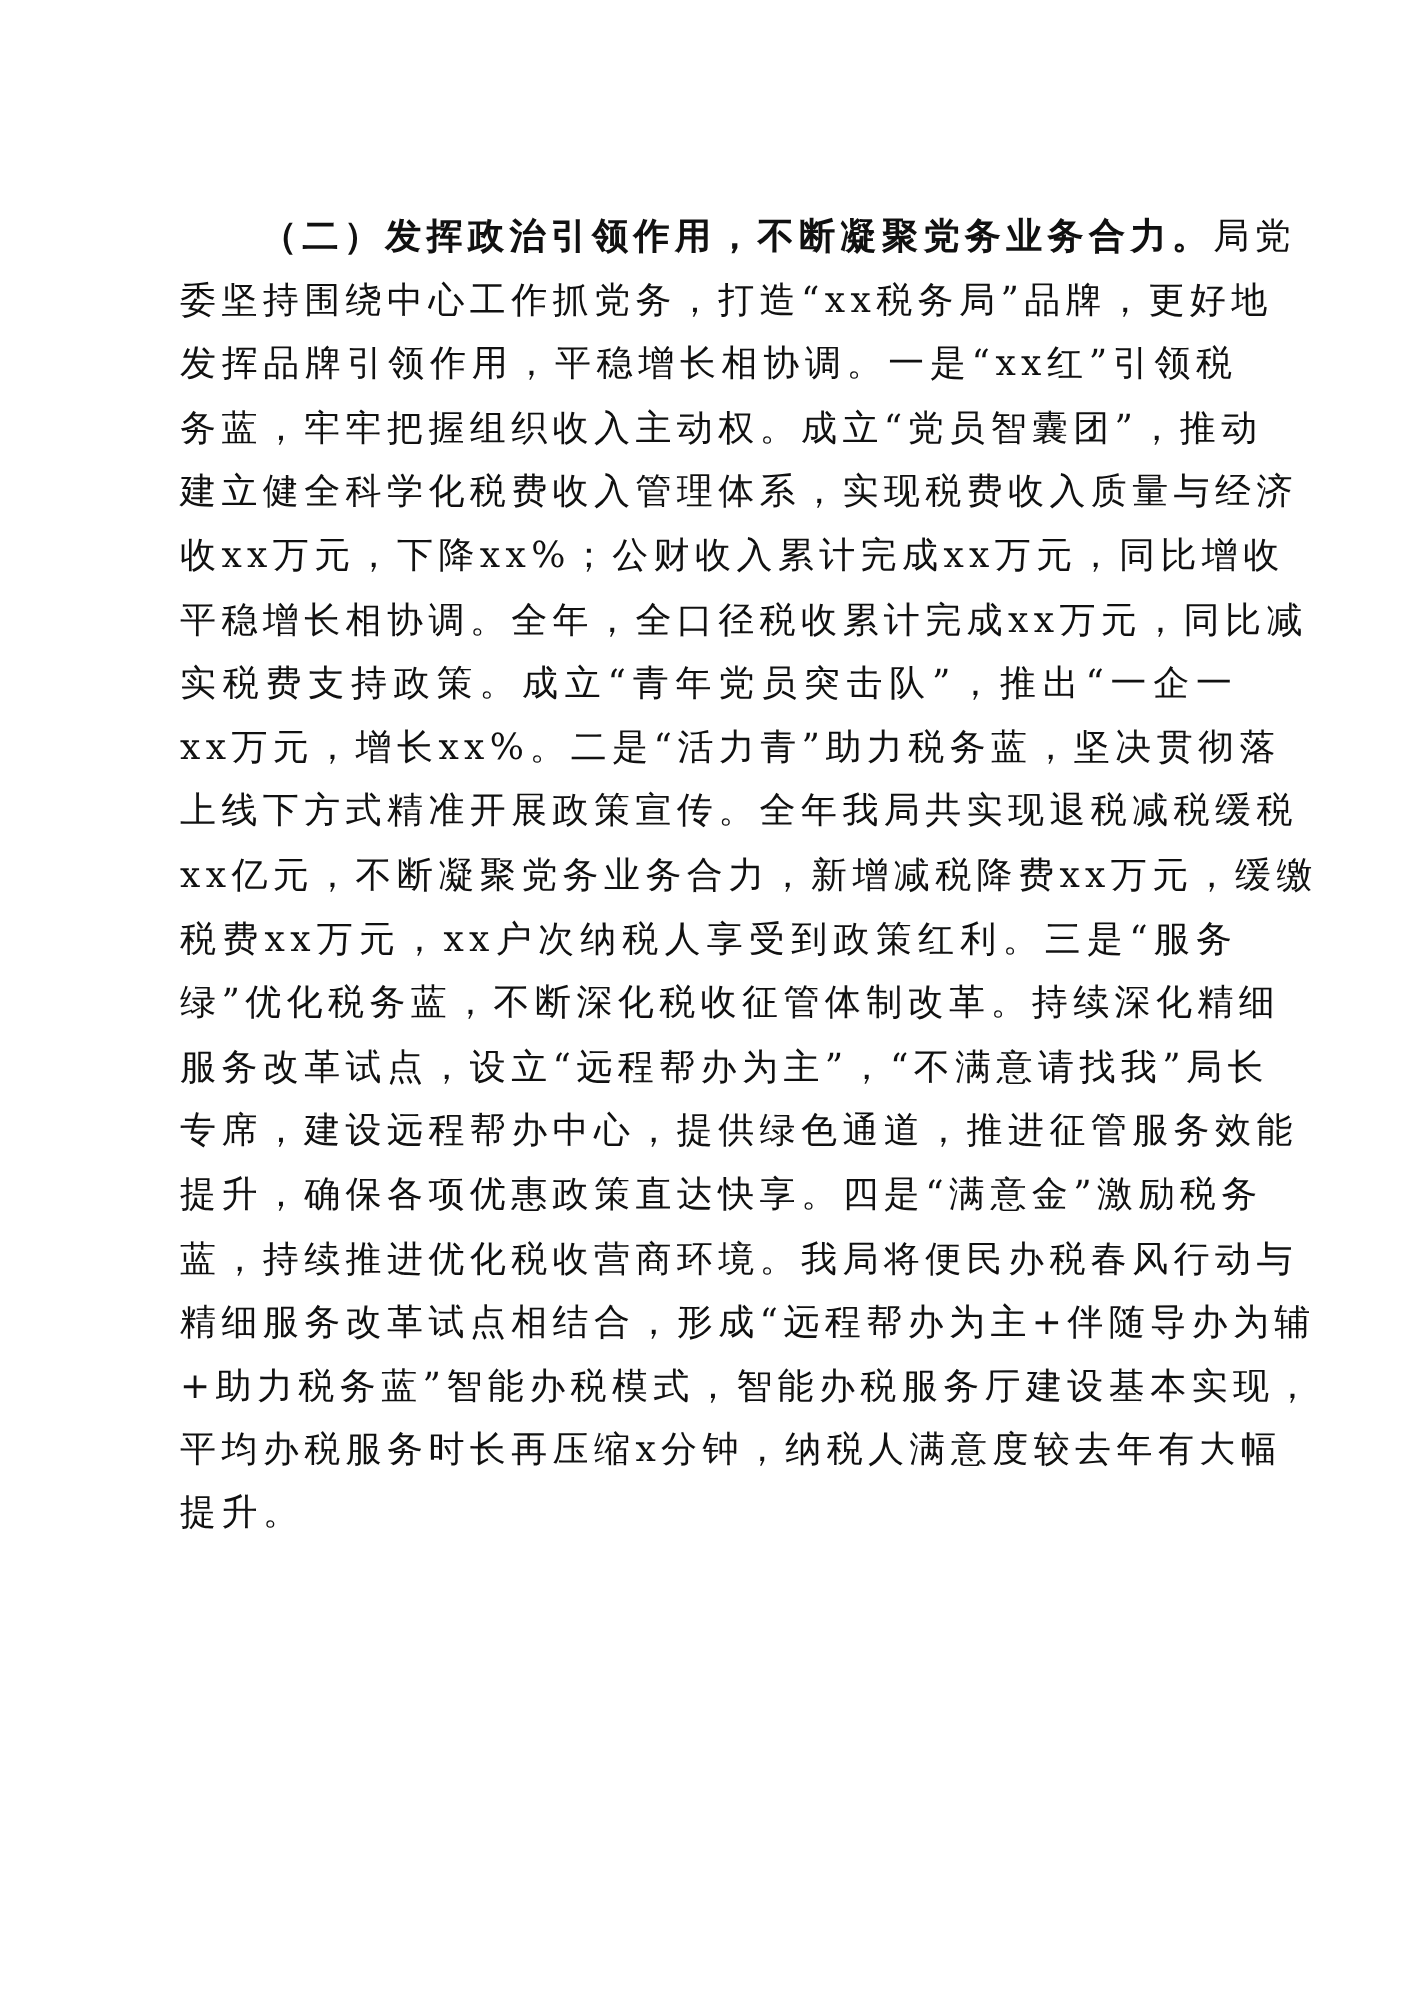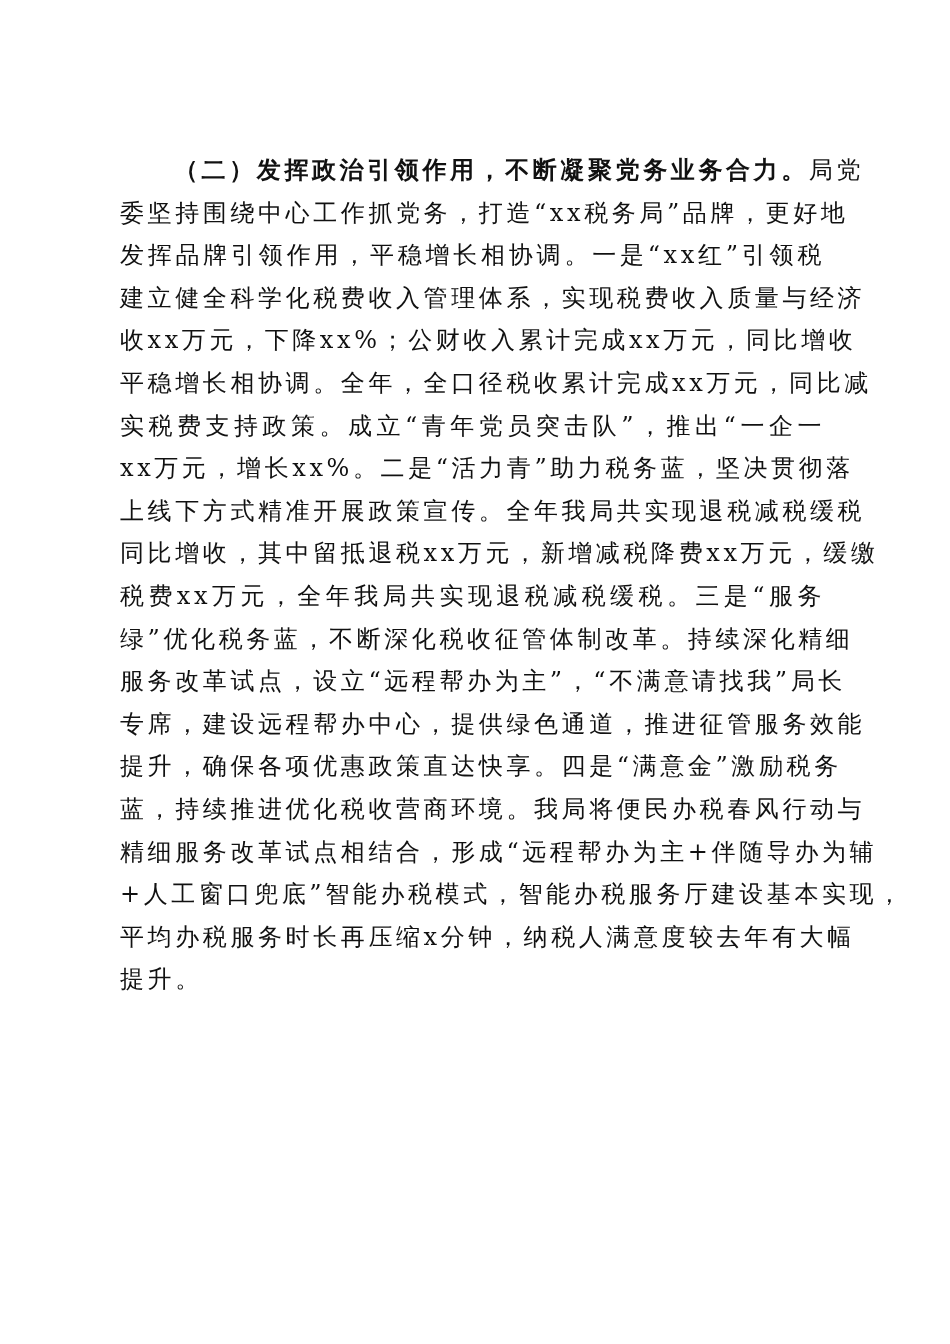--- a/index.html
+++ b/index.html
@@ -6,47 +6,48 @@
   body { width: 950px; height: 1344px; position: relative; overflow: hidden; }
   .page {
     position: absolute; left: 0; top: 0; width: 950px; height: 1344px; background: #ffffff;
   }
   .para {
     position: absolute; left: 120px; top: 141px; width: 705px;
     font-family: "DejaVu Serif", "Liberation Serif", serif;
     font-size: 24px; color: #111111;
   }
   .line {
-    display: block; height: 42.6px; line-height: 58px;
+    display: block; height: 42.6px; line-height: 32px;
     white-space: nowrap; text-align: justify; text-align-last: justify;
     letter-spacing: 3.6px;
   }
   .line.last { text-align-last: left; font-family: Liberation Serif, serif; }
   .line.first { padding-left: 54px; }
   .bold { font-weight: bold; }
 </style>
 </head>
 <body>
 
 <div class="page">
   <div class="para">
     <span class="line first"><span class="bold">（二）发挥政治引领作用，不断凝聚党务业务合力。</span><span>局党</span></span>
     <span class="line">委坚持围绕中心工作抓党务，打造“xx税务局”品牌，更好地</span>
     <span class="line">发挥品牌引领作用，平稳增长相协调。一是“xx红”引领税</span>
+    <span class="line">务蓝，牢牢把握组织收入主动权。成立“党员智囊团”，推动</span>
     <span class="line">建立健全科学化税费收入管理体系，实现税费收入质量与经济</span>
     <span class="line">收xx万元，下降xx%；公财收入累计完成xx万元，同比增收</span>
     <span class="line">平稳增长相协调。全年，全口径税收累计完成xx万元，同比减</span>
     <span class="line">实税费支持政策。成立“青年党员突击队”，推出“一企一</span>
     <span class="line">xx万元，增长xx%。二是“活力青”助力税务蓝，坚决贯彻落</span>
     <span class="line">上线下方式精准开展政策宣传。全年我局共实现退税减税缓税</span>
-    <span class="line">同比增收，其中留抵退税xx万元，新增减税降费xx万元，缓缴</span>
-    <span class="line">税费xx万元，全年我局共实现退税减税缓税。三是“服务</span>
+    <span class="line">xx亿元，不断凝聚党务业务合力，新增减税降费xx万元，缓缴</span>
+    <span class="line">税费xx万元，xx户次纳税人享受到政策红利。三是“服务</span>
     <span class="line">绿”优化税务蓝，不断深化税收征管体制改革。持续深化精细</span>
     <span class="line">服务改革试点，设立“远程帮办为主”，“不满意请找我”局长</span>
     <span class="line">专席，建设远程帮办中心，提供绿色通道，推进征管服务效能</span>
     <span class="line">提升，确保各项优惠政策直达快享。四是“满意金”激励税务</span>
     <span class="line">蓝，持续推进优化税收营商环境。我局将便民办税春风行动与</span>
     <span class="line">精细服务改革试点相结合，形成“远程帮办为主+伴随导办为辅</span>
-    <span class="line">+人工窗口兜底”智能办税模式，智能办税服务厅建设基本实现，</span>
+    <span class="line">+助力税务蓝”智能办税模式，智能办税服务厅建设基本实现，</span>
     <span class="line">平均办税服务时长再压缩x分钟，纳税人满意度较去年有大幅</span>
     <span class="line last">提升。</span>
   </div>
 </div>
 
 </body></html>

